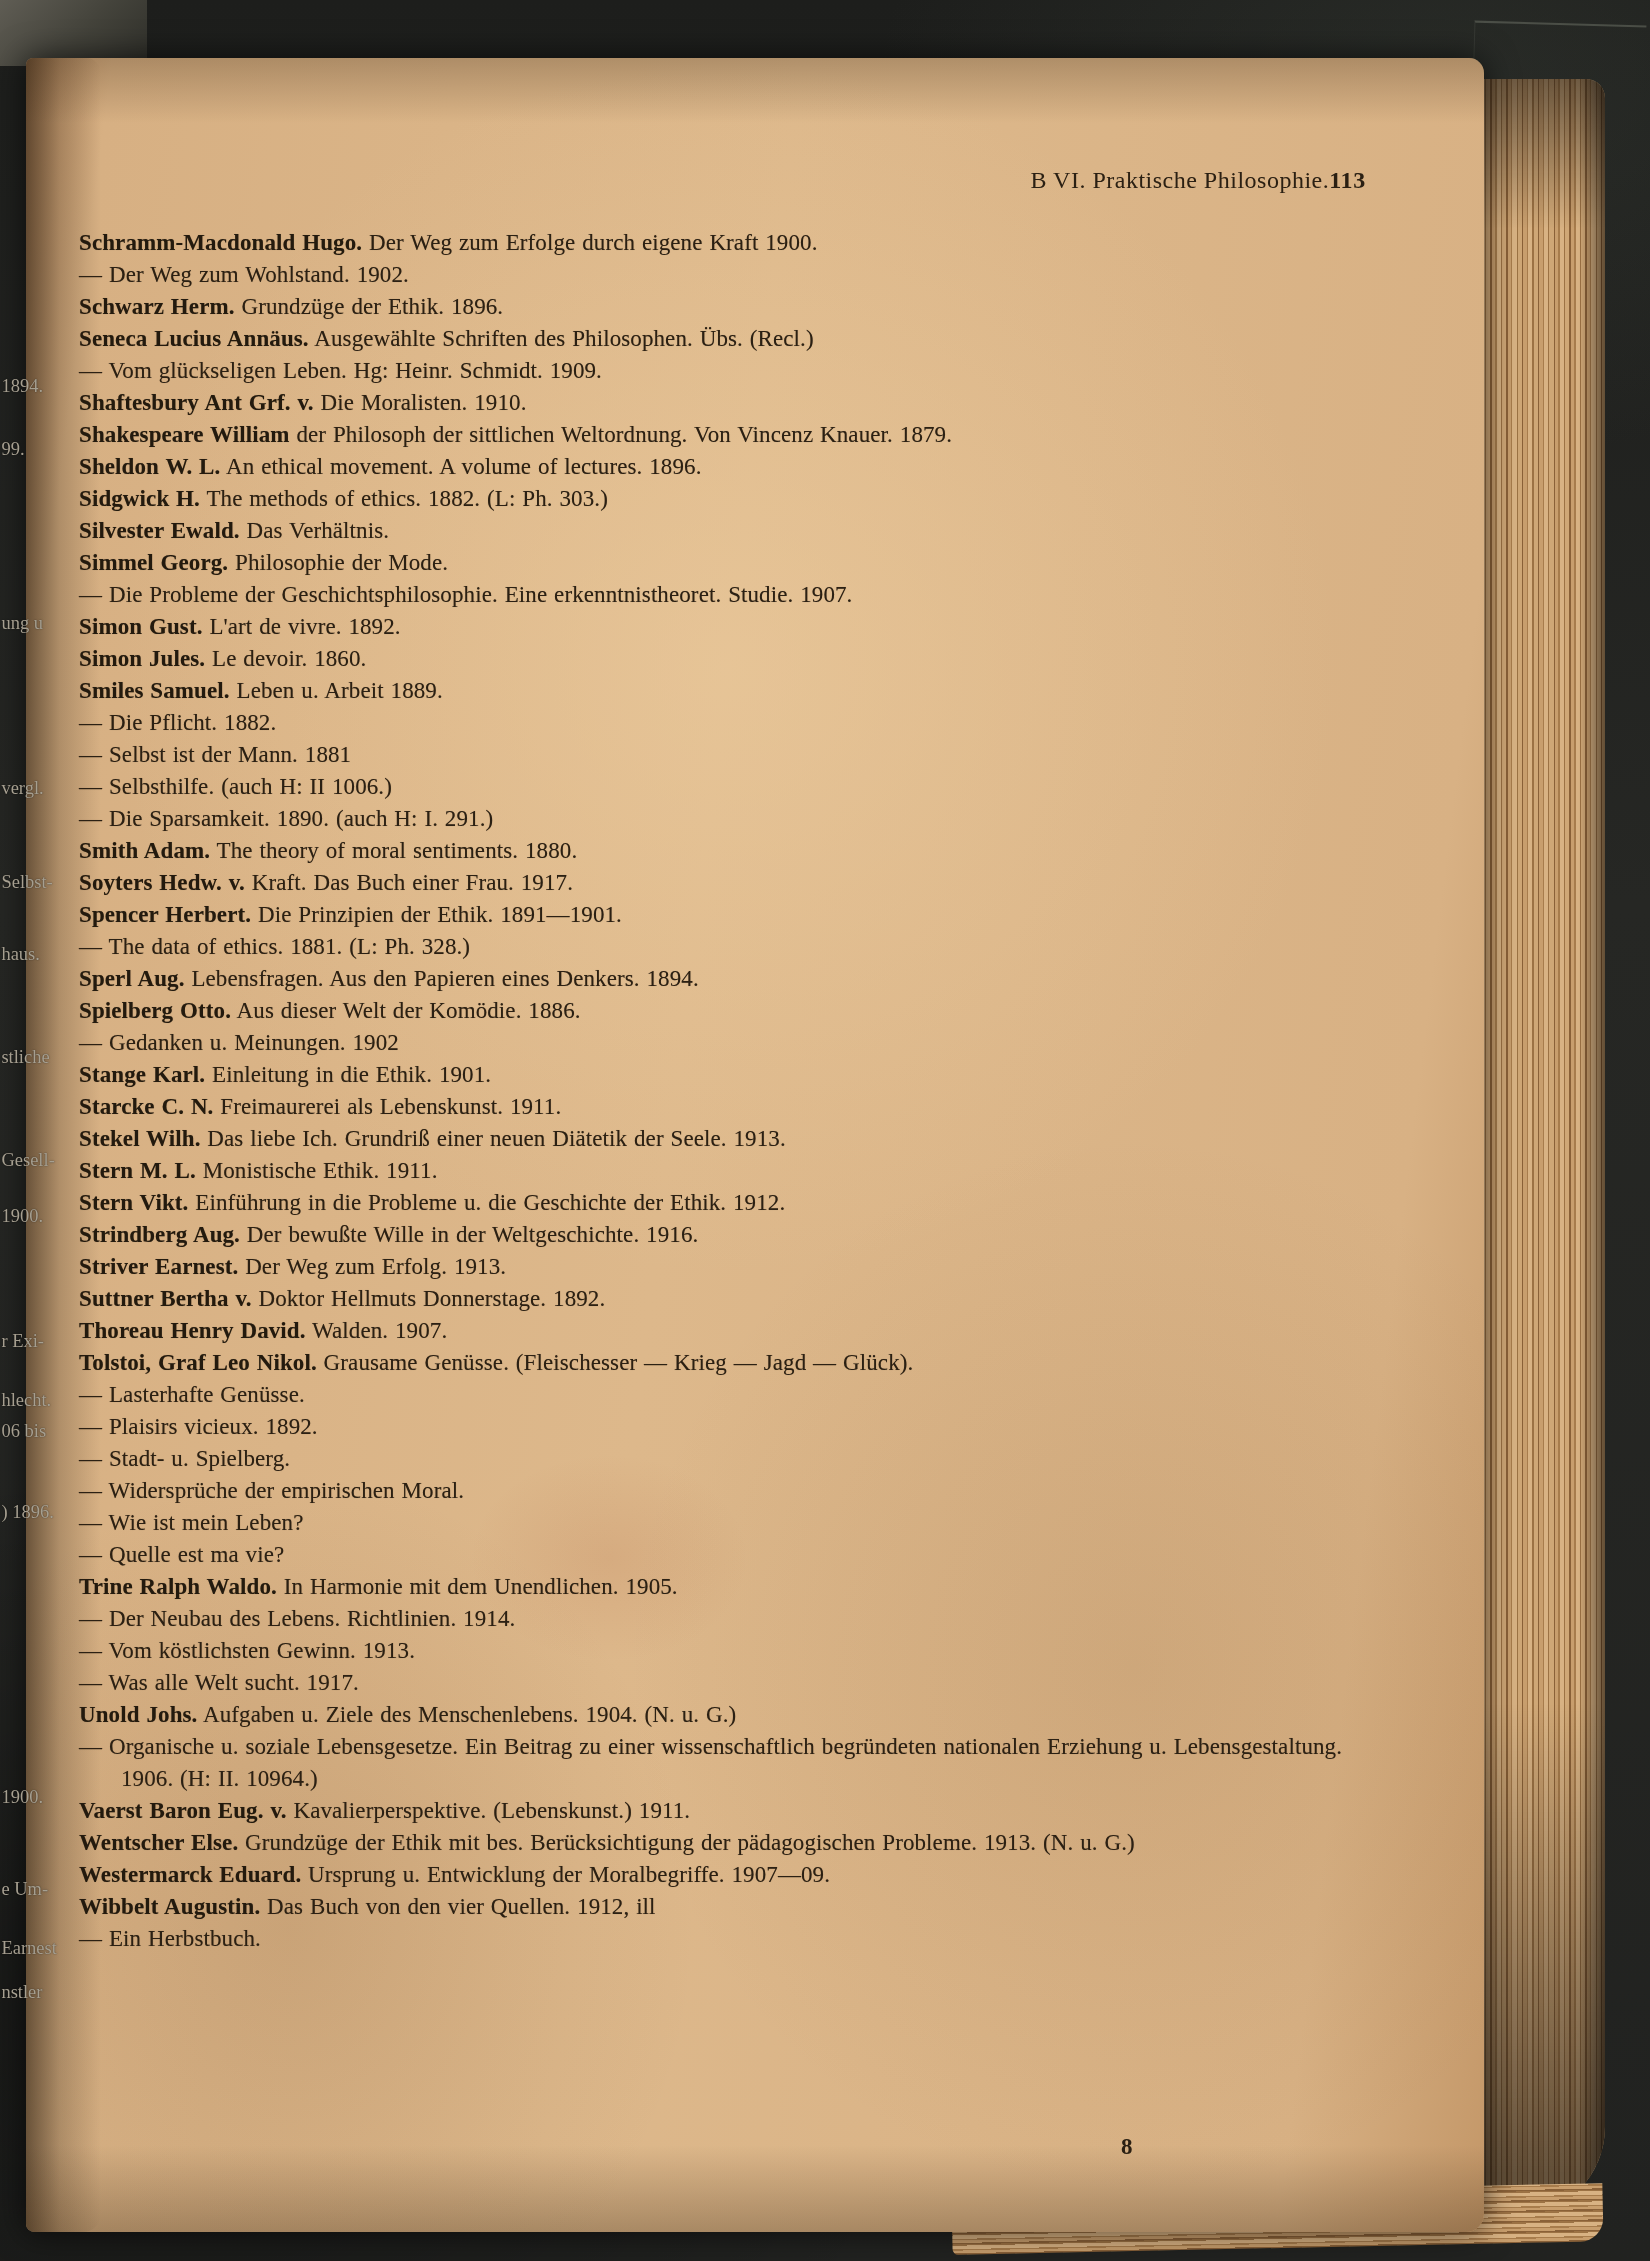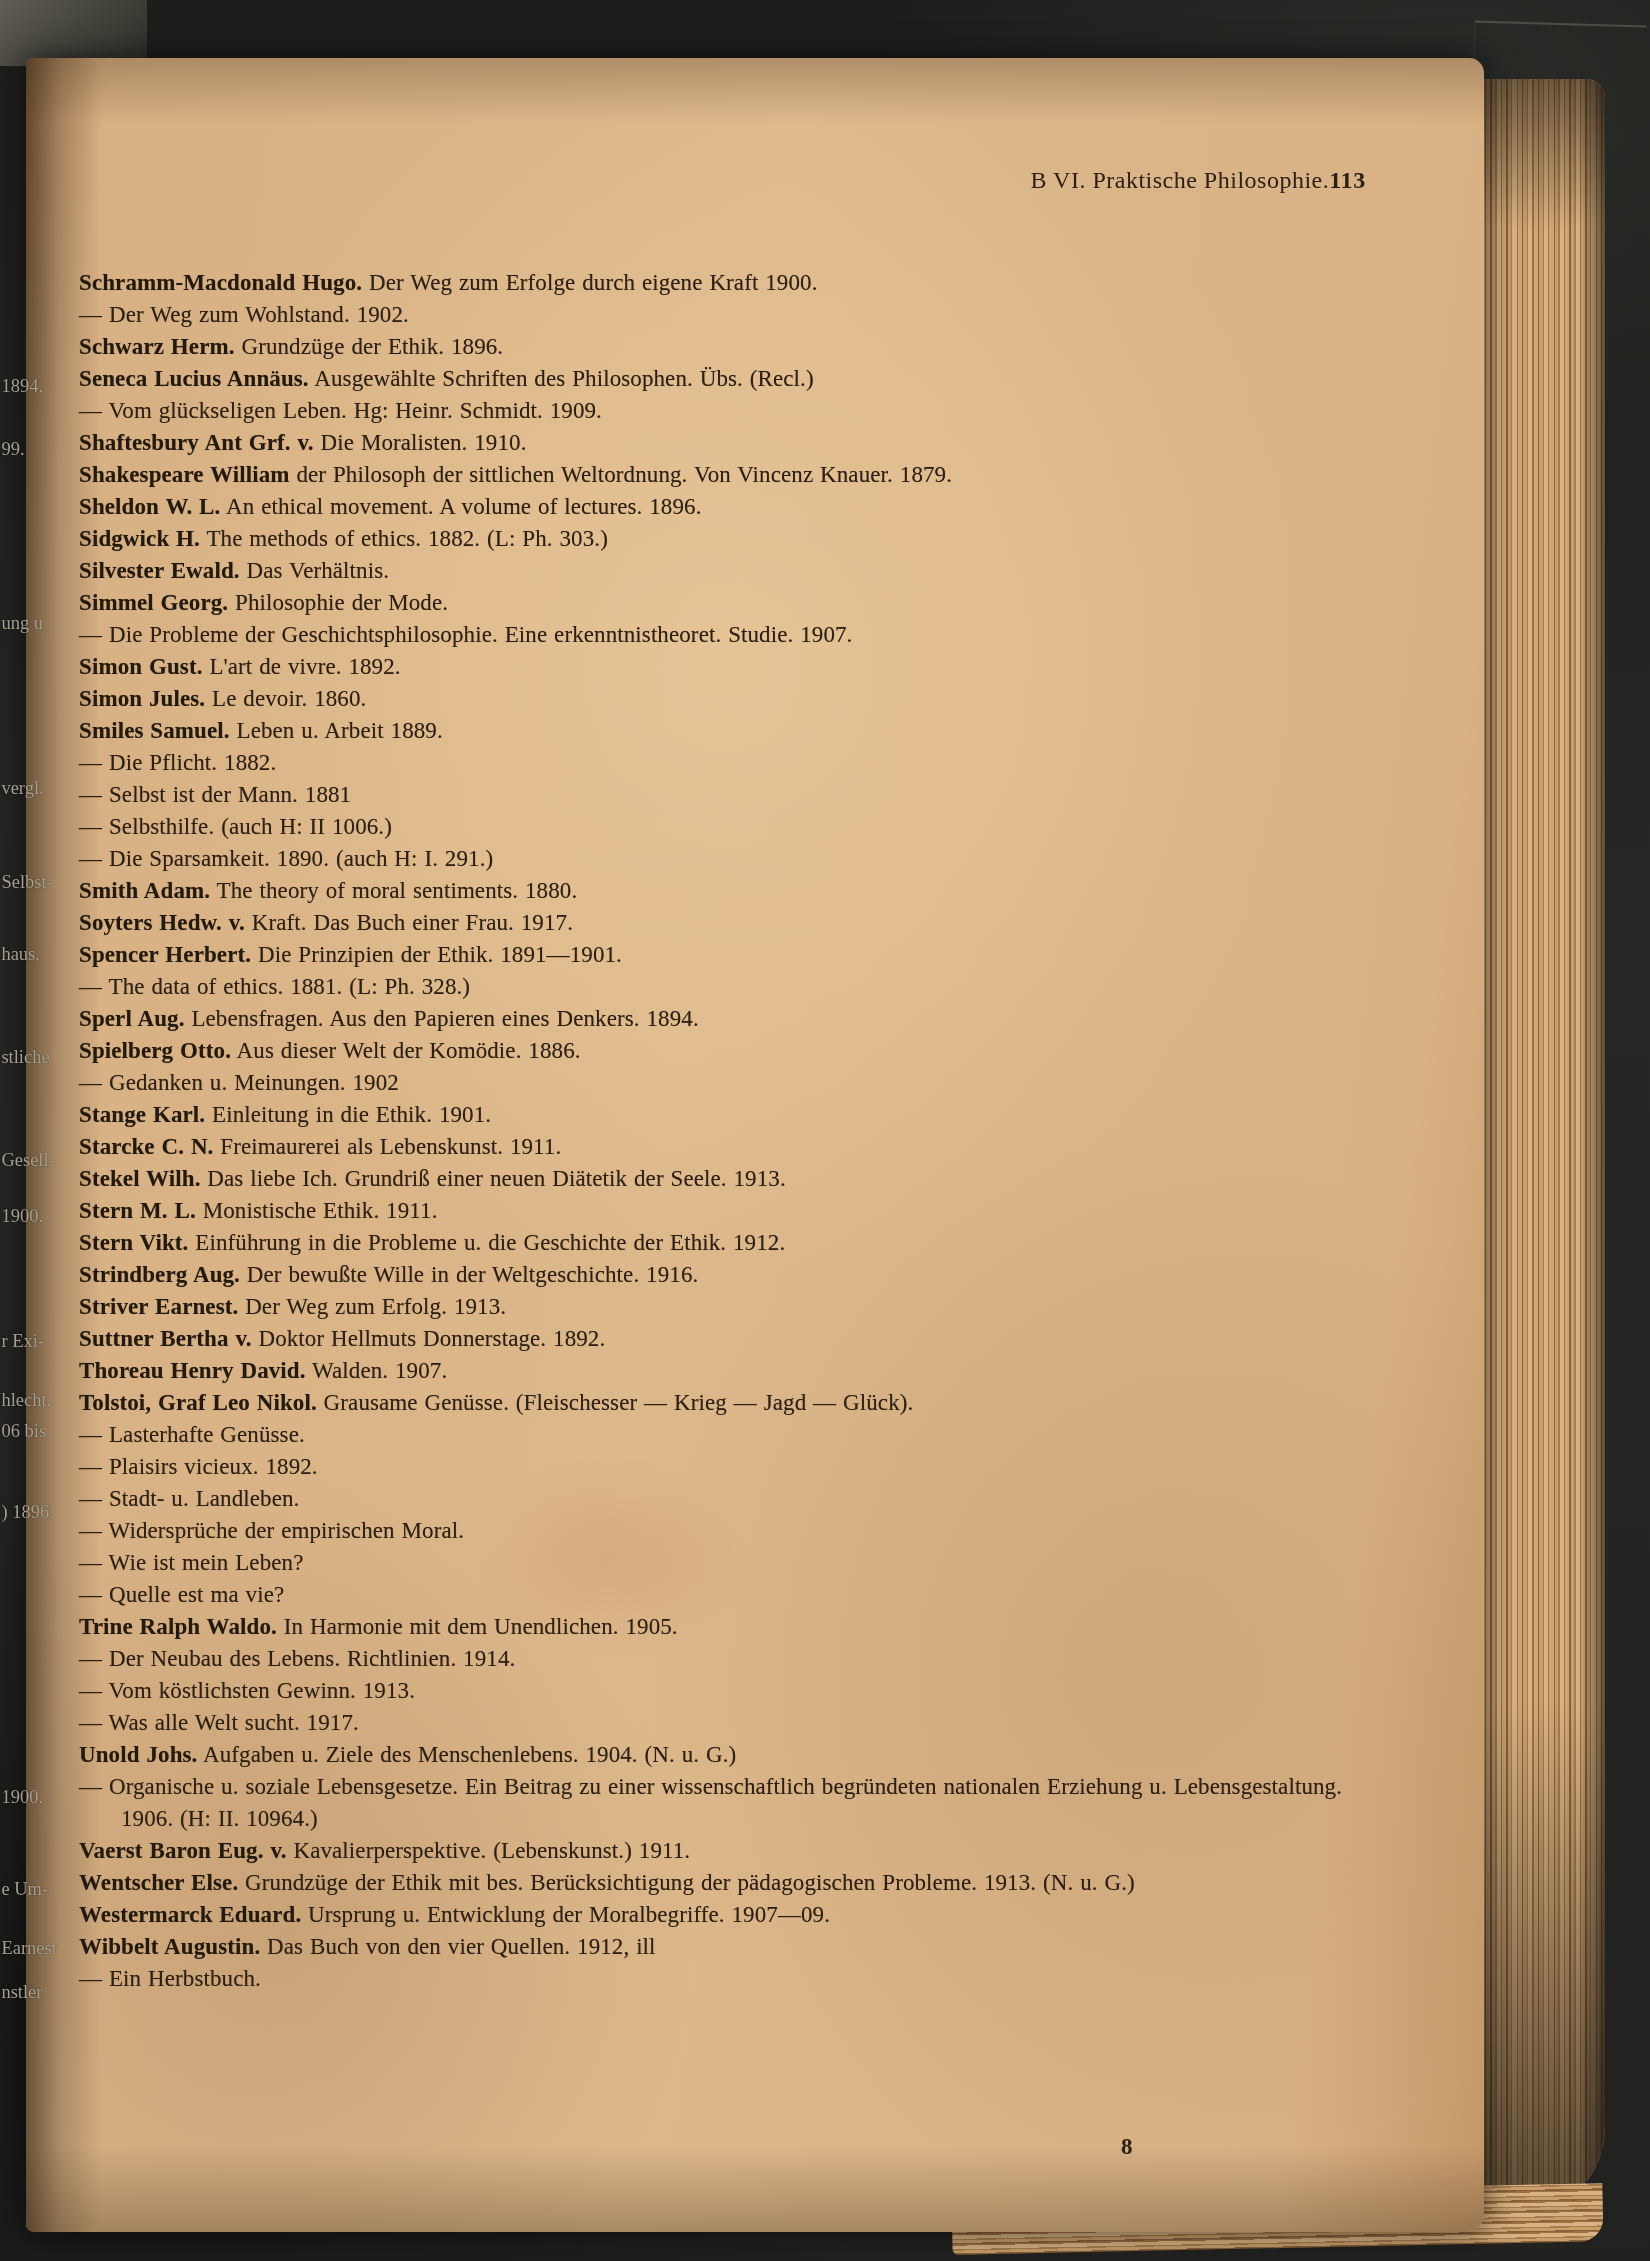--- a/index.html
+++ b/index.html
@@ -47,21 +47,21 @@
     border-radius:inherit;
     background:linear-gradient(90deg,rgba(32,20,8,.6),rgba(32,20,8,.22) 45%,rgba(32,20,8,0));}
   .page::after{content:"";position:absolute;inset:0;border-radius:inherit;
     background:linear-gradient(180deg,rgba(60,40,20,.28),transparent 3%,transparent 96%,rgba(60,40,20,.32));}
   
   .text-block{position:absolute;left:53px;top:108px;width:1287px;z-index:3;
     color:#2b2013;}
   .page-header{display:flex;align-items:baseline;font-size:24px;line-height:29px;}
   .header-title{flex:1;text-align:right;letter-spacing:0.5px;padding-left:82px;}
   .header-page-number{font-weight:700;letter-spacing:0.7px;}
-  .entries{margin-top:72px;}
+  .entries{margin-top:32px;}
   .entry{margin:0;padding-left:42px;text-indent:-42px;
     font-size:23px;line-height:32px;letter-spacing:0.1px;word-spacing:1px;
     text-shadow:0 0 0.7px rgba(45,28,12,.35);}
   .entry .lead{font-weight:700;color:#231a0e;}
   .signature{position:absolute;left:1095px;top:2076px;z-index:3;
     font-size:23px;font-weight:700;color:#2b2013;}
   
   .mf{position:absolute;left:1.4px;width:59px;z-index:3;overflow:hidden;white-space:nowrap;
     font-size:18.5px;line-height:20.6px;color:#a69f90;text-shadow:0 0 1.4px rgba(0,0,0,.6);}
 </style>
@@ -112,21 +112,21 @@
         <p class="entry"><span class="lead">Stekel Wilh.</span><span> Das liebe Ich. Grundriß einer neuen Diätetik der Seele. 1913.</span></p>
         <p class="entry"><span class="lead">Stern M. L.</span><span> Monistische Ethik. 1911.</span></p>
         <p class="entry"><span class="lead">Stern Vikt.</span><span> Einführung in die Probleme u. die Geschichte der Ethik. 1912.</span></p>
         <p class="entry"><span class="lead">Strindberg Aug.</span><span> Der bewußte Wille in der Weltgeschichte. 1916.</span></p>
         <p class="entry"><span class="lead">Striver Earnest.</span><span> Der Weg zum Erfolg. 1913.</span></p>
         <p class="entry"><span class="lead">Suttner Bertha v.</span><span> Doktor Hellmuts Donnerstage. 1892.</span></p>
         <p class="entry"><span class="lead">Thoreau Henry David.</span><span> Walden. 1907.</span></p>
         <p class="entry"><span class="lead">Tolstoi, Graf Leo Nikol.</span><span> Grausame Genüsse. (Fleischesser — Krieg — Jagd — Glück).</span></p>
         <p class="entry"><span class="lead"></span><span>— Lasterhafte Genüsse.</span></p>
         <p class="entry"><span class="lead"></span><span>— Plaisirs vicieux. 1892.</span></p>
-        <p class="entry"><span class="lead"></span><span>— Stadt- u. Landleben.</span></p>
+        <p class="entry"><span class="lead"></span><span>— Stadt- u. Spielberg.</span></p>
         <p class="entry"><span class="lead"></span><span>— Widersprüche der empirischen Moral.</span></p>
         <p class="entry"><span class="lead"></span><span>— Wie ist mein Leben?</span></p>
         <p class="entry"><span class="lead"></span><span>— Quelle est ma vie?</span></p>
         <p class="entry"><span class="lead">Trine Ralph Waldo.</span><span> In Harmonie mit dem Unendlichen. 1905.</span></p>
         <p class="entry"><span class="lead"></span><span>— Der Neubau des Lebens. Richtlinien. 1914.</span></p>
         <p class="entry"><span class="lead"></span><span>— Vom köstlichsten Gewinn. 1913.</span></p>
         <p class="entry"><span class="lead"></span><span>— Was alle Welt sucht. 1917.</span></p>
         <p class="entry"><span class="lead">Unold Johs.</span><span> Aufgaben u. Ziele des Menschenlebens. 1904. (N. u. G.)</span></p>
         <p class="entry"><span class="lead"></span><span>— Organische u. soziale Lebensgesetze. Ein Beitrag zu einer wissenschaftlich begründeten nationalen Erziehung u. Lebensgestaltung. 1906. (H: II. 10964.)</span></p>
         <p class="entry"><span class="lead">Vaerst Baron Eug. v.</span><span> Kavalierperspektive. (Lebenskunst.) 1911.</span></p>

